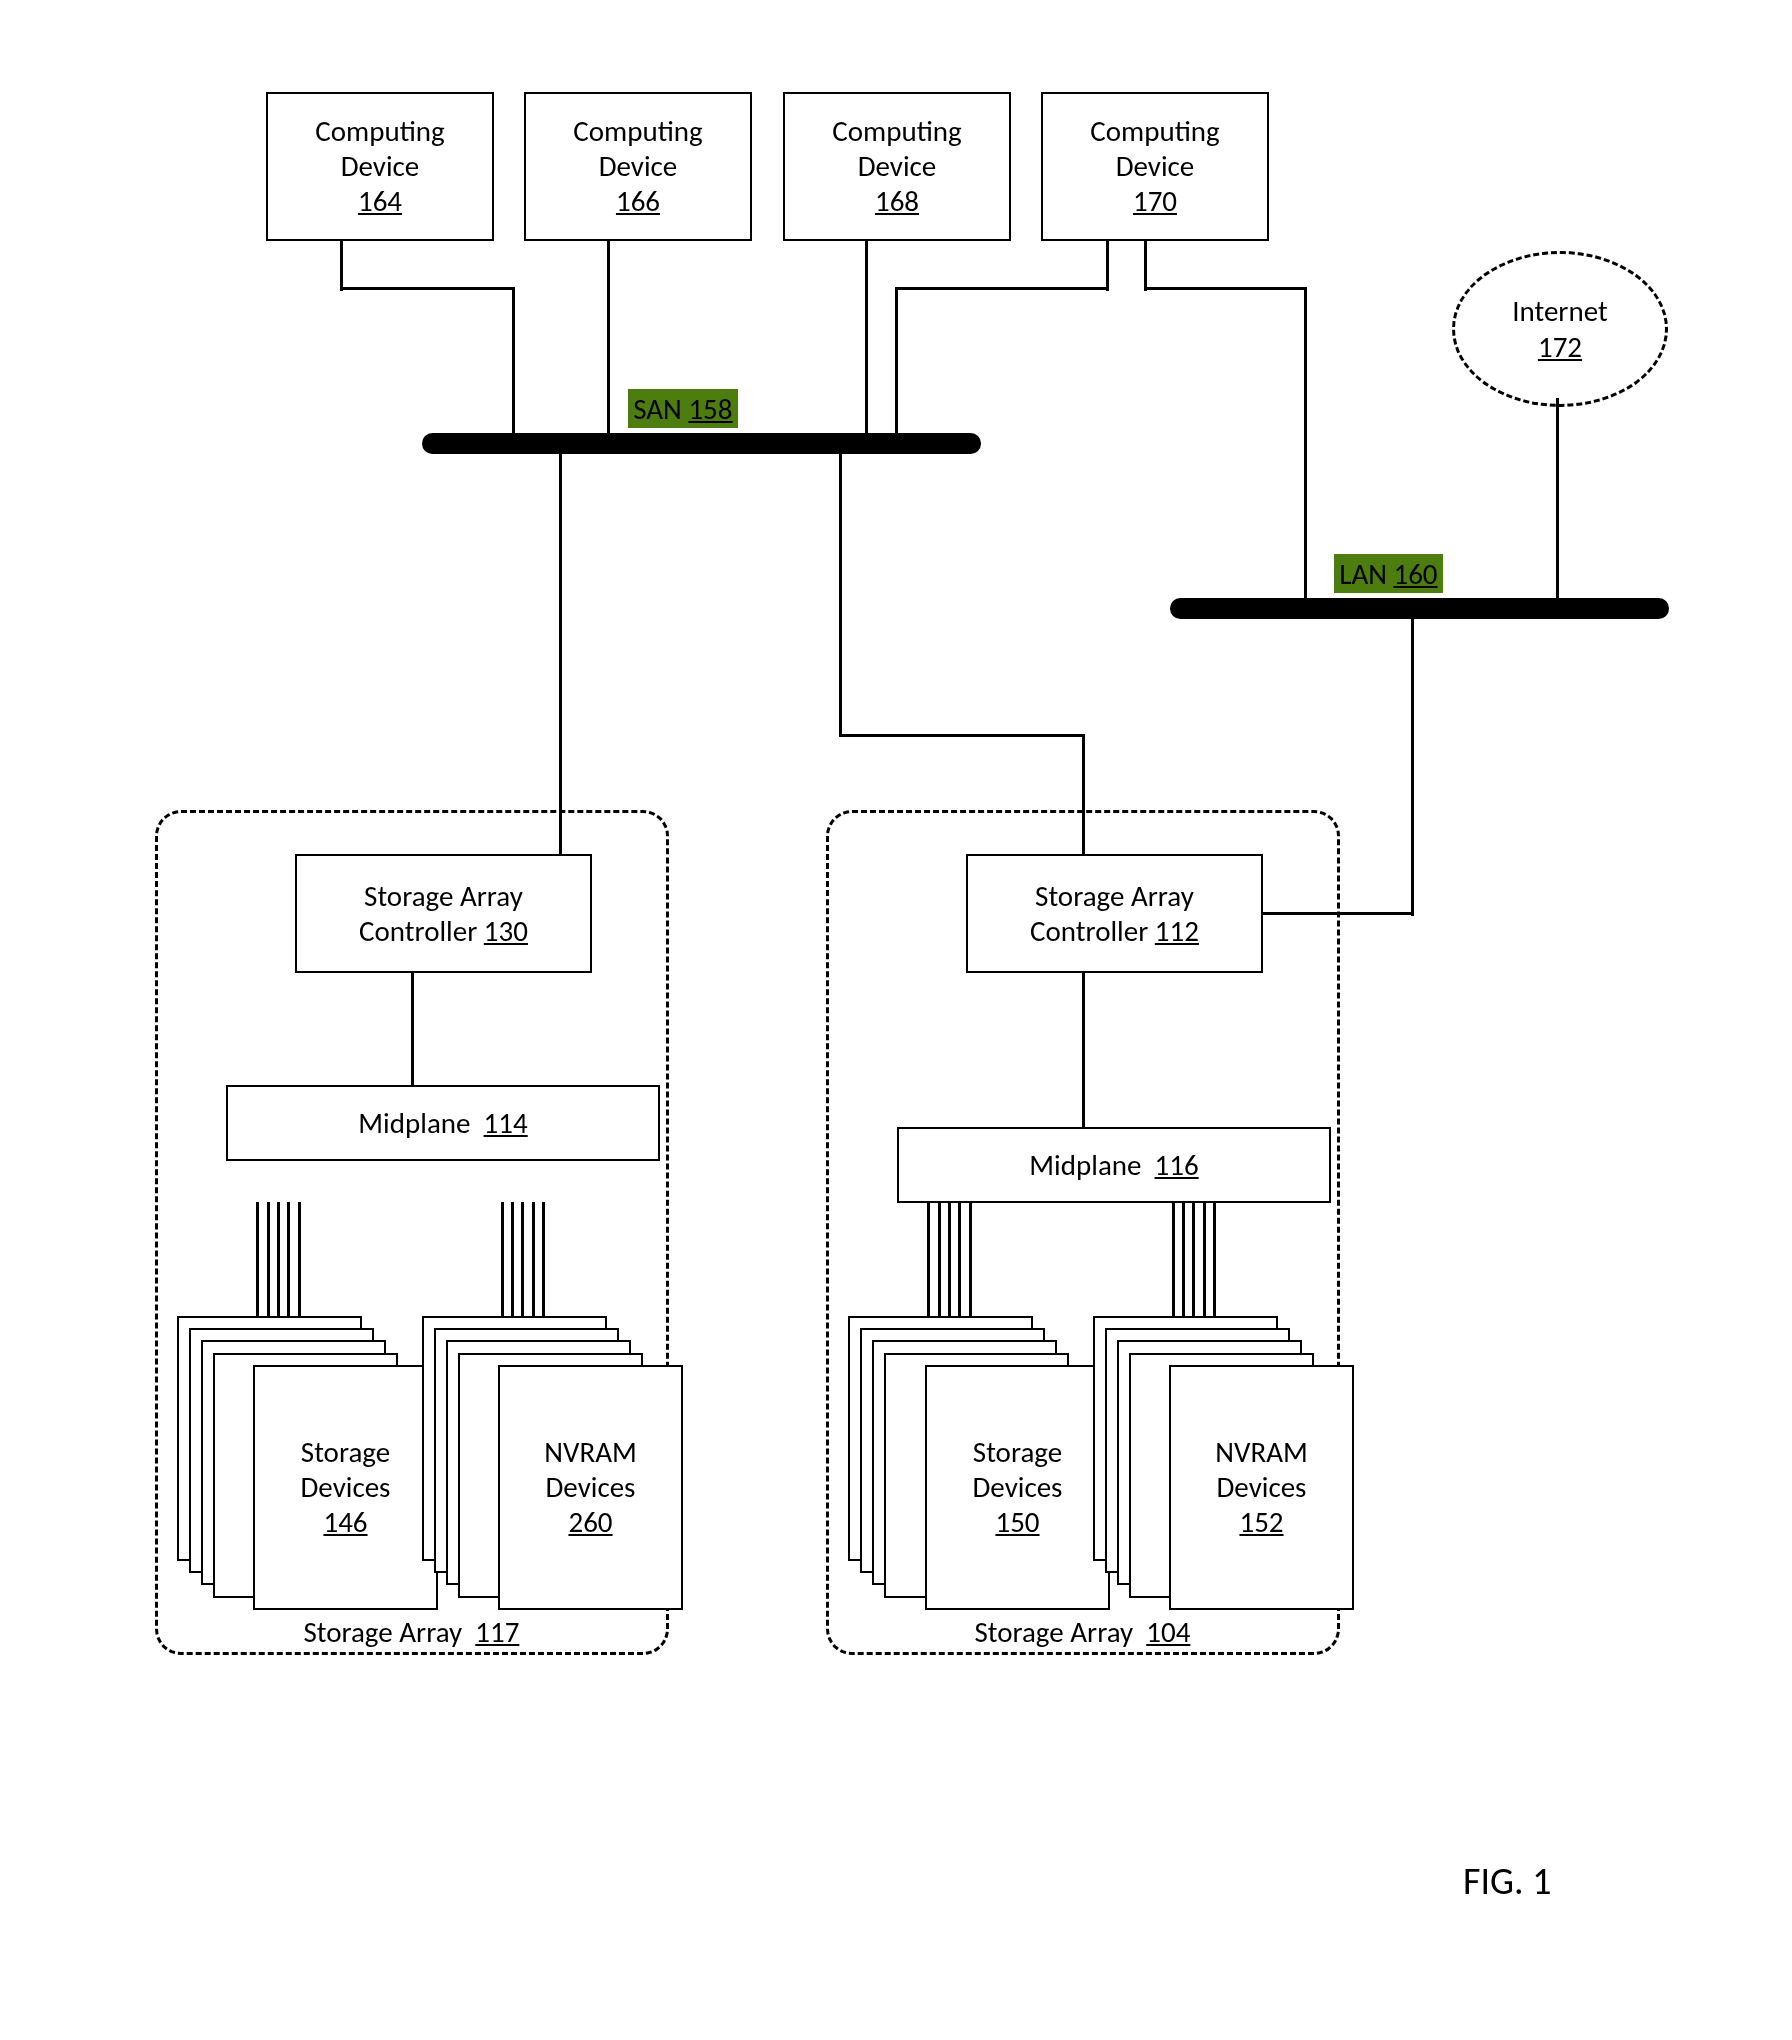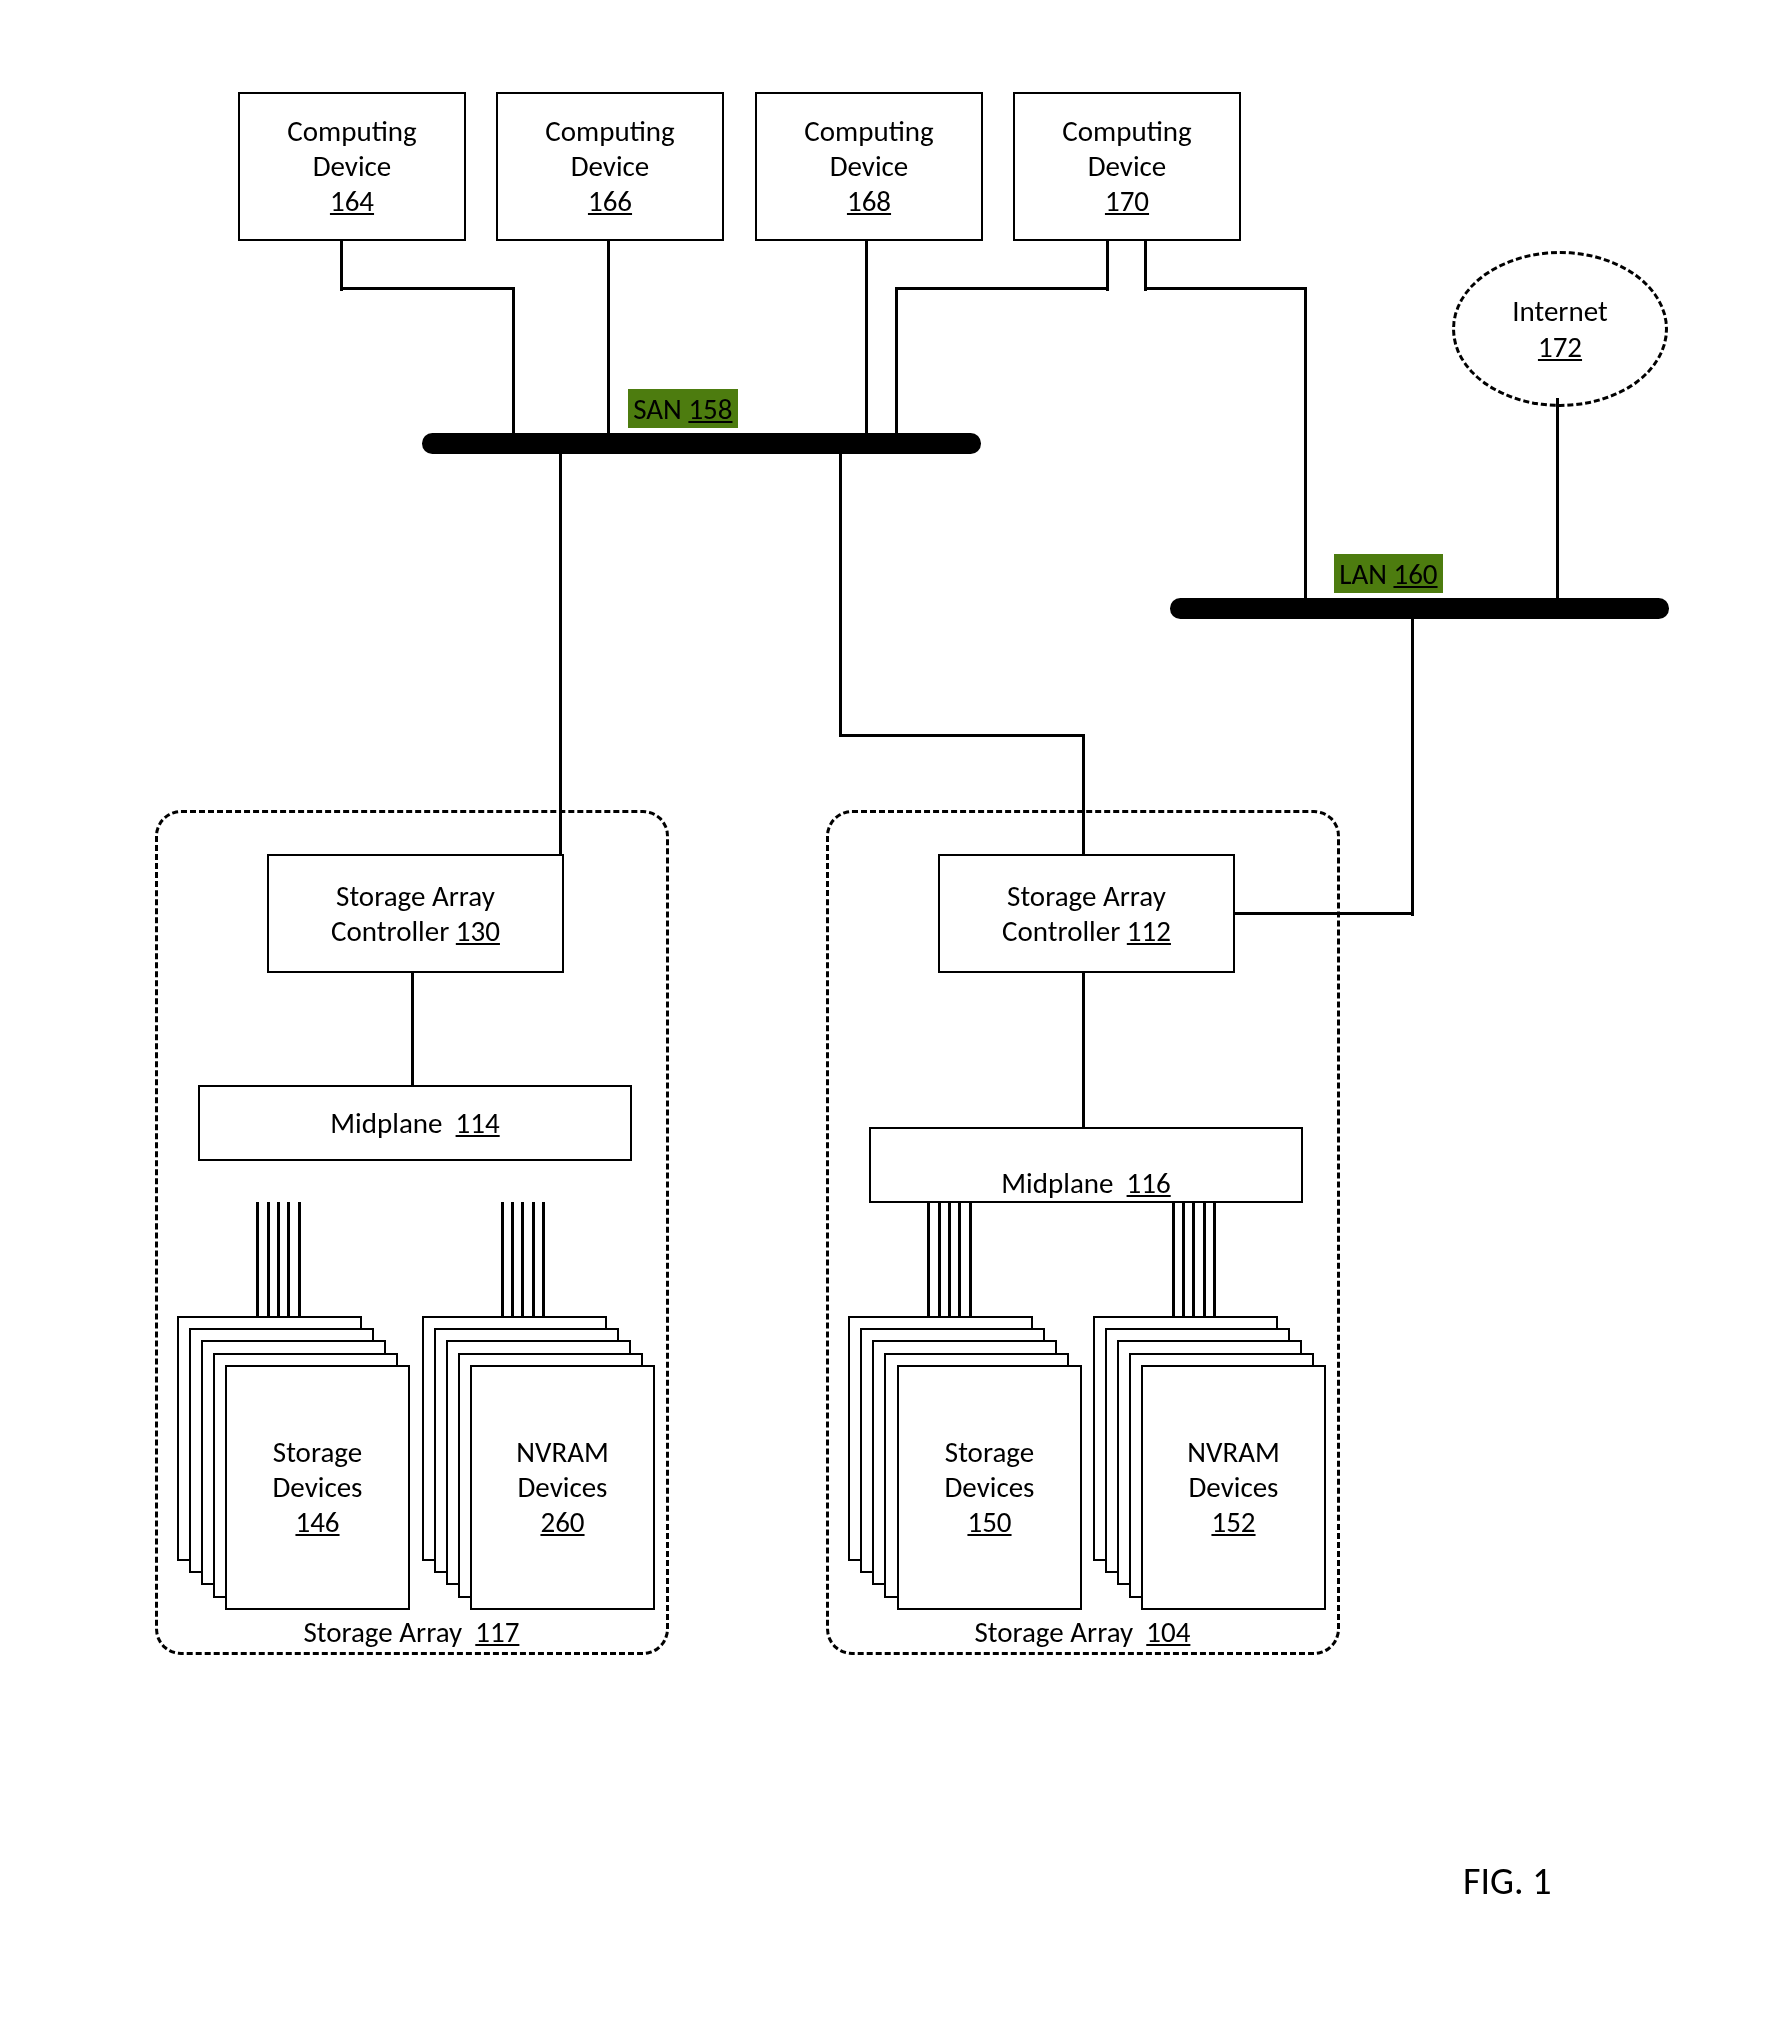--- a/index.html
+++ b/index.html
@@ -15,20 +15,21 @@
     position: absolute;
     border: 2.6px solid #000;
     background: #fff;
     display: flex;
     flex-direction: column;
     align-items: center;
     justify-content: center;
     text-align: center;
     font-size: 29px;
     line-height: 1.2;
+    margin-left: 28px;
   }
   .ref { text-decoration: underline; }
   .dashed-container {
     position: absolute;
     border: 3.4px dashed #000;
     border-radius: 26px;
     background: transparent;
   }
   .bus-bar {
     position: absolute;
@@ -177,21 +178,21 @@
   <span>Storage Array</span>&nbsp;&nbsp;<span class="ref">117</span>
 </div>
 
 <div class="dashed-container" style="left:826px; top:810px; width:508px; height:839px;"></div>
 
 <div class="box" style="left:938px; top:854px; width:293px; height:115px;">
   <div>Storage Array<br>Controller <span class="ref">112</span></div>
 </div>
 <div class="vline" style="left:1082px; top:972px; height:155px;"></div>
 
-<div class="box" style="left:869px; top:1127px; width:430px; height:72px;justify-content:flex-end;">
+<div class="box" style="left:869px; top:1127px; width:430px; height:72px;">
   <div><span>Midplane</span>&nbsp;&nbsp;<span class="ref">116</span></div>
 </div>
 
 <div class="thinline" style="left:927px; top:1202px; width:3.4px; height:114px;"></div>
 <div class="thinline" style="left:938px; top:1202px; width:3.4px; height:126px;"></div>
 <div class="thinline" style="left:948px; top:1202px; width:3.4px; height:139px;"></div>
 <div class="thinline" style="left:958px; top:1202px; width:3.4px; height:151px;"></div>
 <div class="thinline" style="left:969px; top:1202px; width:3.4px; height:163px;"></div>
 
 <div class="thinline" style="left:1172px; top:1202px; width:3.4px; height:114px;"></div>

